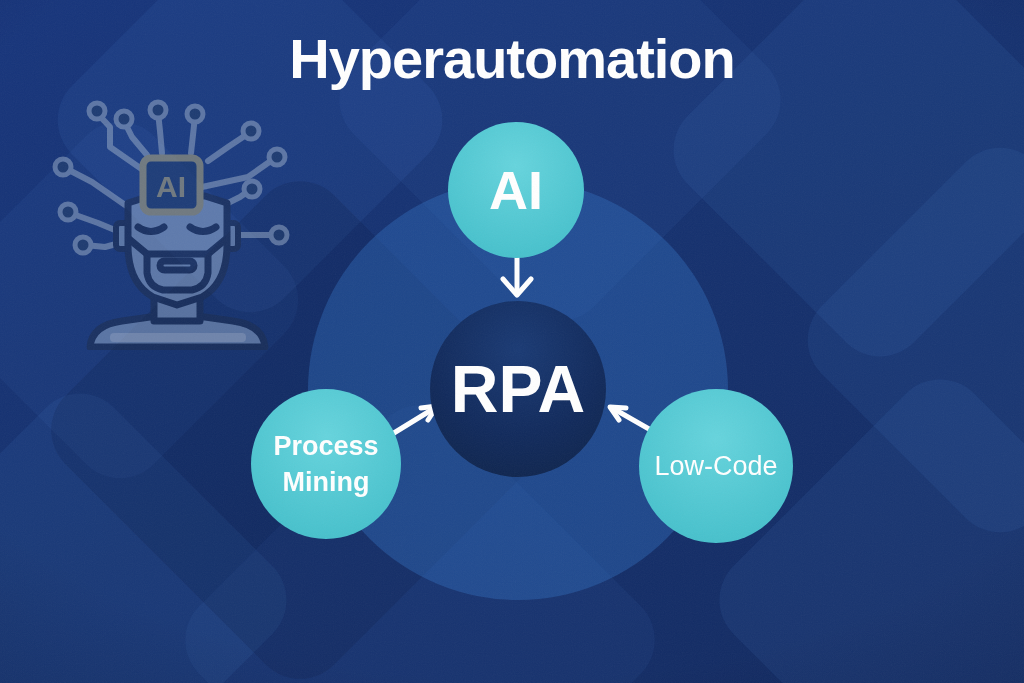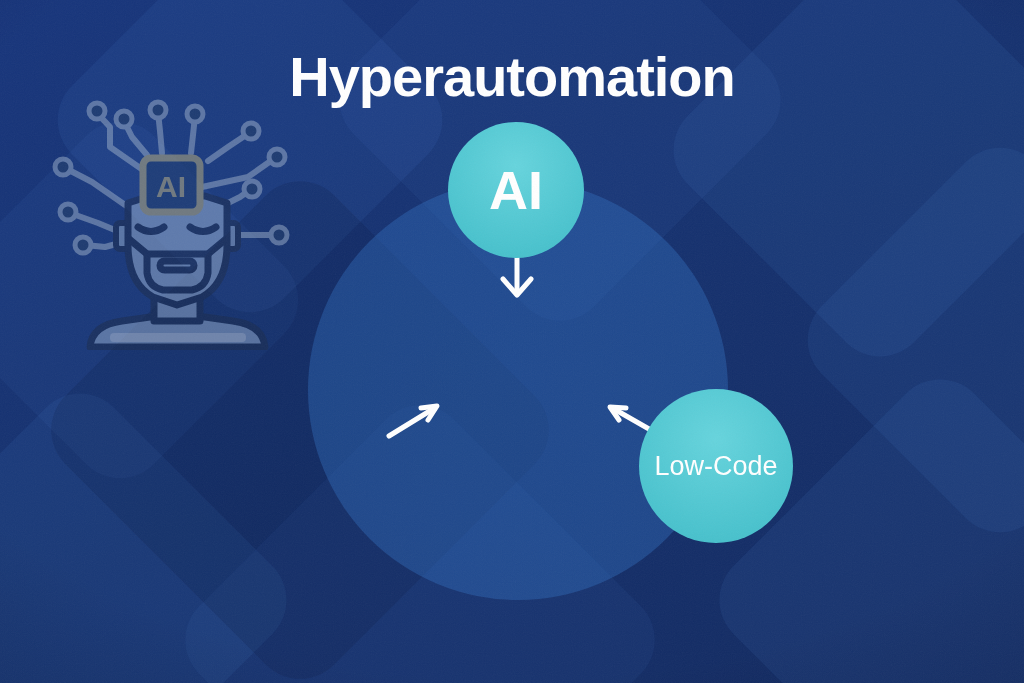--- a/index.html
+++ b/index.html
@@ -15,21 +15,21 @@
   .glow{
     position:absolute;left:308px;top:180px;width:420px;height:420px;border-radius:50%;
     background:radial-gradient(circle at 50% 48%,rgba(48,110,190,0.42) 0%,rgba(48,110,190,0.40) 80%,rgba(48,110,190,0) 94%);
     z-index:2;
   }
   .vignette{
     position:absolute;inset:0;z-index:3;pointer-events:none;
     background:radial-gradient(ellipse 120% 110% at 50% 42%,rgba(0,0,0,0) 52%,rgba(3,10,32,0.38) 100%);
   }
   .title{
-    position:absolute;left:0;right:0;top:44px;margin:0;z-index:5;
+    position:absolute;left:0;right:0;top:26px;margin:0;z-index:5;
     text-align:center;color:#ffffff;font-size:56px;font-weight:700;letter-spacing:-1px;
   }
   .head-icon{position:absolute;left:50px;top:85px;z-index:4;opacity:0.55;}
   .node{
     position:absolute;border-radius:50%;z-index:7;
     display:flex;align-items:center;justify-content:center;flex-direction:column;
     color:#ffffff;text-align:center;
     background:radial-gradient(circle at 50% 32%,#66d4dd 0%,#4ac3ce 72%,#41bac6 100%);
   }
   .node-ai{left:448px;top:122px;width:136px;height:136px;font-size:54px;font-weight:700;}
@@ -129,25 +129,32 @@
         <path d="M663,437 L614,409"></path>
         <path d="M626,408 L610,407 L619,420"></path>
       </g>
     </g>
   </svg>
 
   <div class="node node-ai">
     <span>AI</span>
   </div>
 
+  <div class="node node-pm">
+    <span>Process</span>
+    <span>Mining</span>
+  </div>
 
   <div class="node node-lc">
     <span>Low-Code</span>
   </div>
 
+  <div class="node-center">
+    <span>RPA</span>
+  </div>
 
   <svg class="noise" width="1024" height="683">
     <filter id="n">
         <feTurbulence type="fractalNoise" baseFrequency="0.9" numOctaves="2" stitchTiles="stitch"></feTurbulence>
         <feColorMatrix type="saturate" values="0"></feColorMatrix>
       </filter>
     <rect width="100%" height="100%" filter="url(#n)" opacity="0.05"></rect>
   </svg>
 
 </div>

